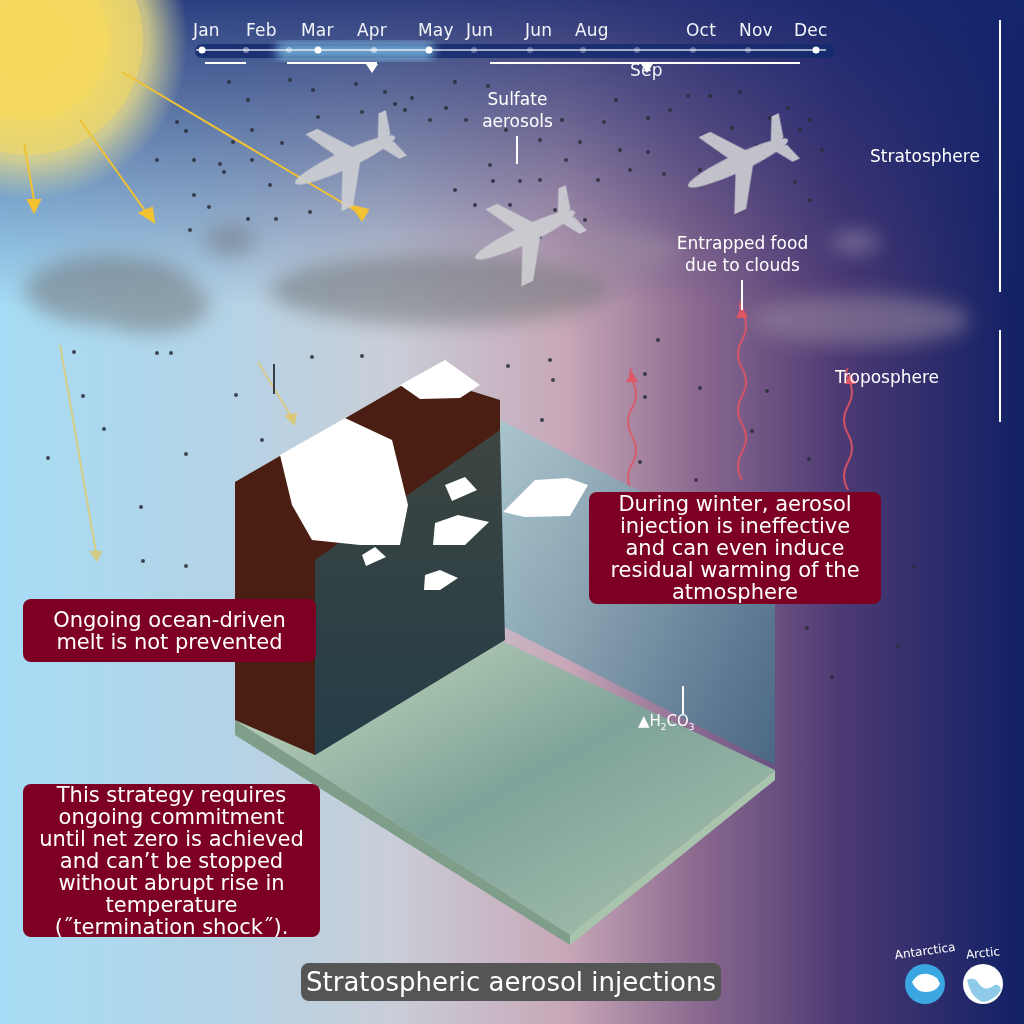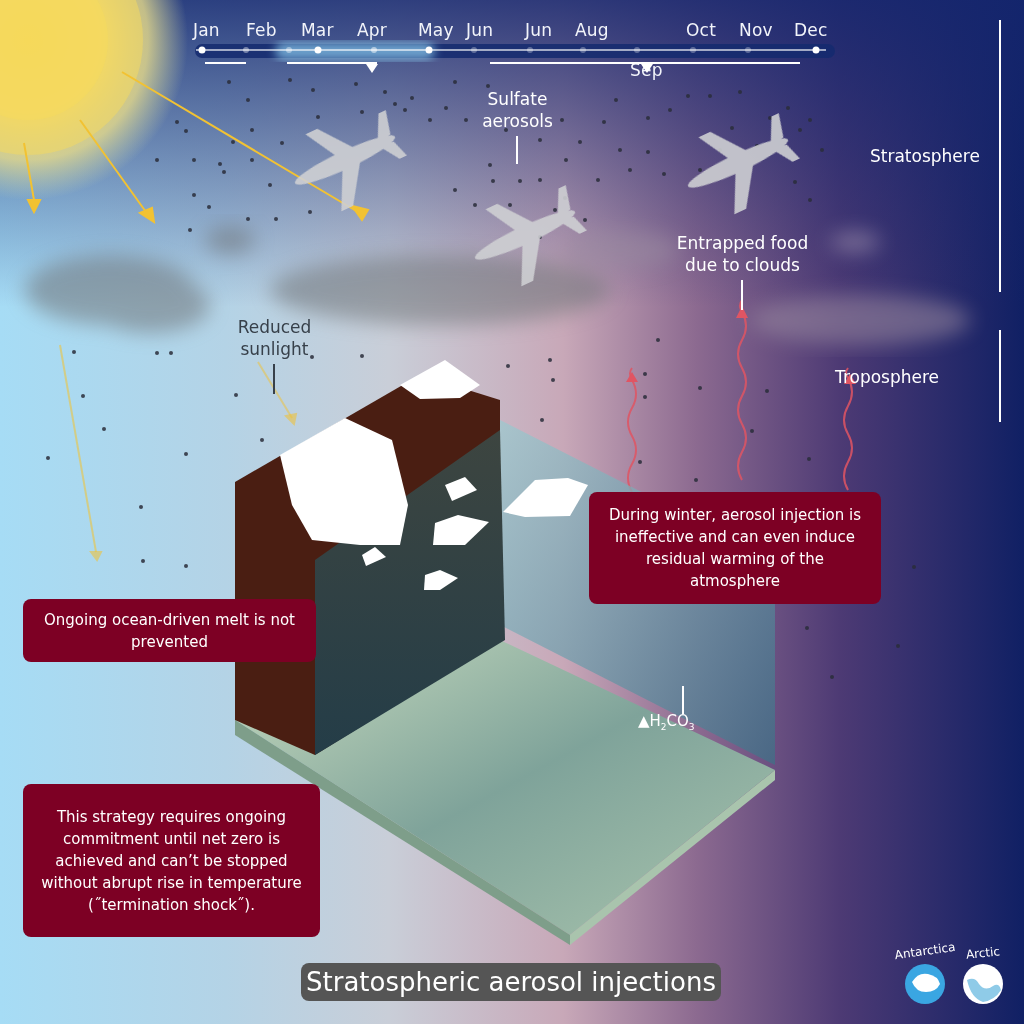--- a/index.html
+++ b/index.html
@@ -7,21 +7,21 @@
   #stage { position:relative; width:1024px; height:1024px; overflow:hidden;
     background:
       linear-gradient(180deg, rgba(20,38,110,0.85) 0%, rgba(20,38,110,0.0) 30%),
       linear-gradient(90deg, #a6dcf5 0%, #b4d3e6 22%, #c9ced8 38%, #c8a8b8 55%, #8c6a90 68%, #4d3a74 82%, #102064 100%);
   }
   .bglayer { position:absolute; inset:0; pointer-events:none; }
   .month { position:absolute; top:20px; font-size:17px; color:#f2f4fa; letter-spacing:0.2px; }
   .label { position:absolute; color:#ffffff; font-size:17px; text-align:center; line-height:22px; }
   .label.dark { color:#37404a; }
   .box { position:absolute; background:#7d0024; color:#ffffff; border-radius:8px;
-    font-size:15px; line-height:22px; text-align:center; display:flex; align-items:center; justify-content:center; box-sizing:border-box; padding:6px 10px; }
+    font-size:21px; line-height:22px; text-align:center; display:flex; align-items:center; justify-content:center; box-sizing:border-box; padding:6px 10px; }
   .title-pill { position:absolute; left:301px; top:963px; width:420px; height:38px; background:#555555; border-radius:8px;
     color:#ffffff; font-size:26px; display:flex; align-items:center; justify-content:center; }
   .vline { position:absolute; width:2px; background:#ffffff; }
   .tick { position:absolute; width:2px; background:#ffffff; }
   .tick.dark { background:#37404a; }
 </style>
 </head>
 <body>
 
 <div id="stage">
@@ -296,24 +296,20 @@
     <div>aerosols</div>
   </div>
   <div class="tick" style="left:516px; top:136px; height:28px;"></div>
 
   <div class="label" style="left:660px; top:232px; width:165px;">
     <div>Entrapped food</div>
     <div>due to clouds</div>
   </div>
   <div class="tick" style="left:741px; top:280px; height:30px;"></div>
 
-  <div class="label dark" style="left:222px; top:316px; width:105px;">
-    <div>Reduced</div>
-    <div>sunlight</div>
-  </div>
   <div class="tick dark" style="left:273px; top:364px; height:30px;"></div>
 
   <div class="tick" style="left:682px; top:686px; height:28px;"></div>
   <div class="label" style="left:638px; top:710px; font-size:15px;">
     <span>▲</span><span>H</span><sub style="font-size:9px;">2</sub><span>CO</span><sub style="font-size:9px;">3</sub>
   </div>
 
   <div class="box" style="left:589px; top:492px; width:292px; height:112px;">During winter, aerosol injection is ineffective and can even induce residual warming of the atmosphere</div>
   <div class="box" style="left:23px; top:599px; width:293px; height:63px;">Ongoing ocean-driven melt is not prevented</div>
   <div class="box" style="left:23px; top:784px; width:297px; height:153px;">This strategy requires ongoing commitment until net zero is achieved and can’t be stopped without abrupt rise in temperature (˝termination shock˝).</div>

